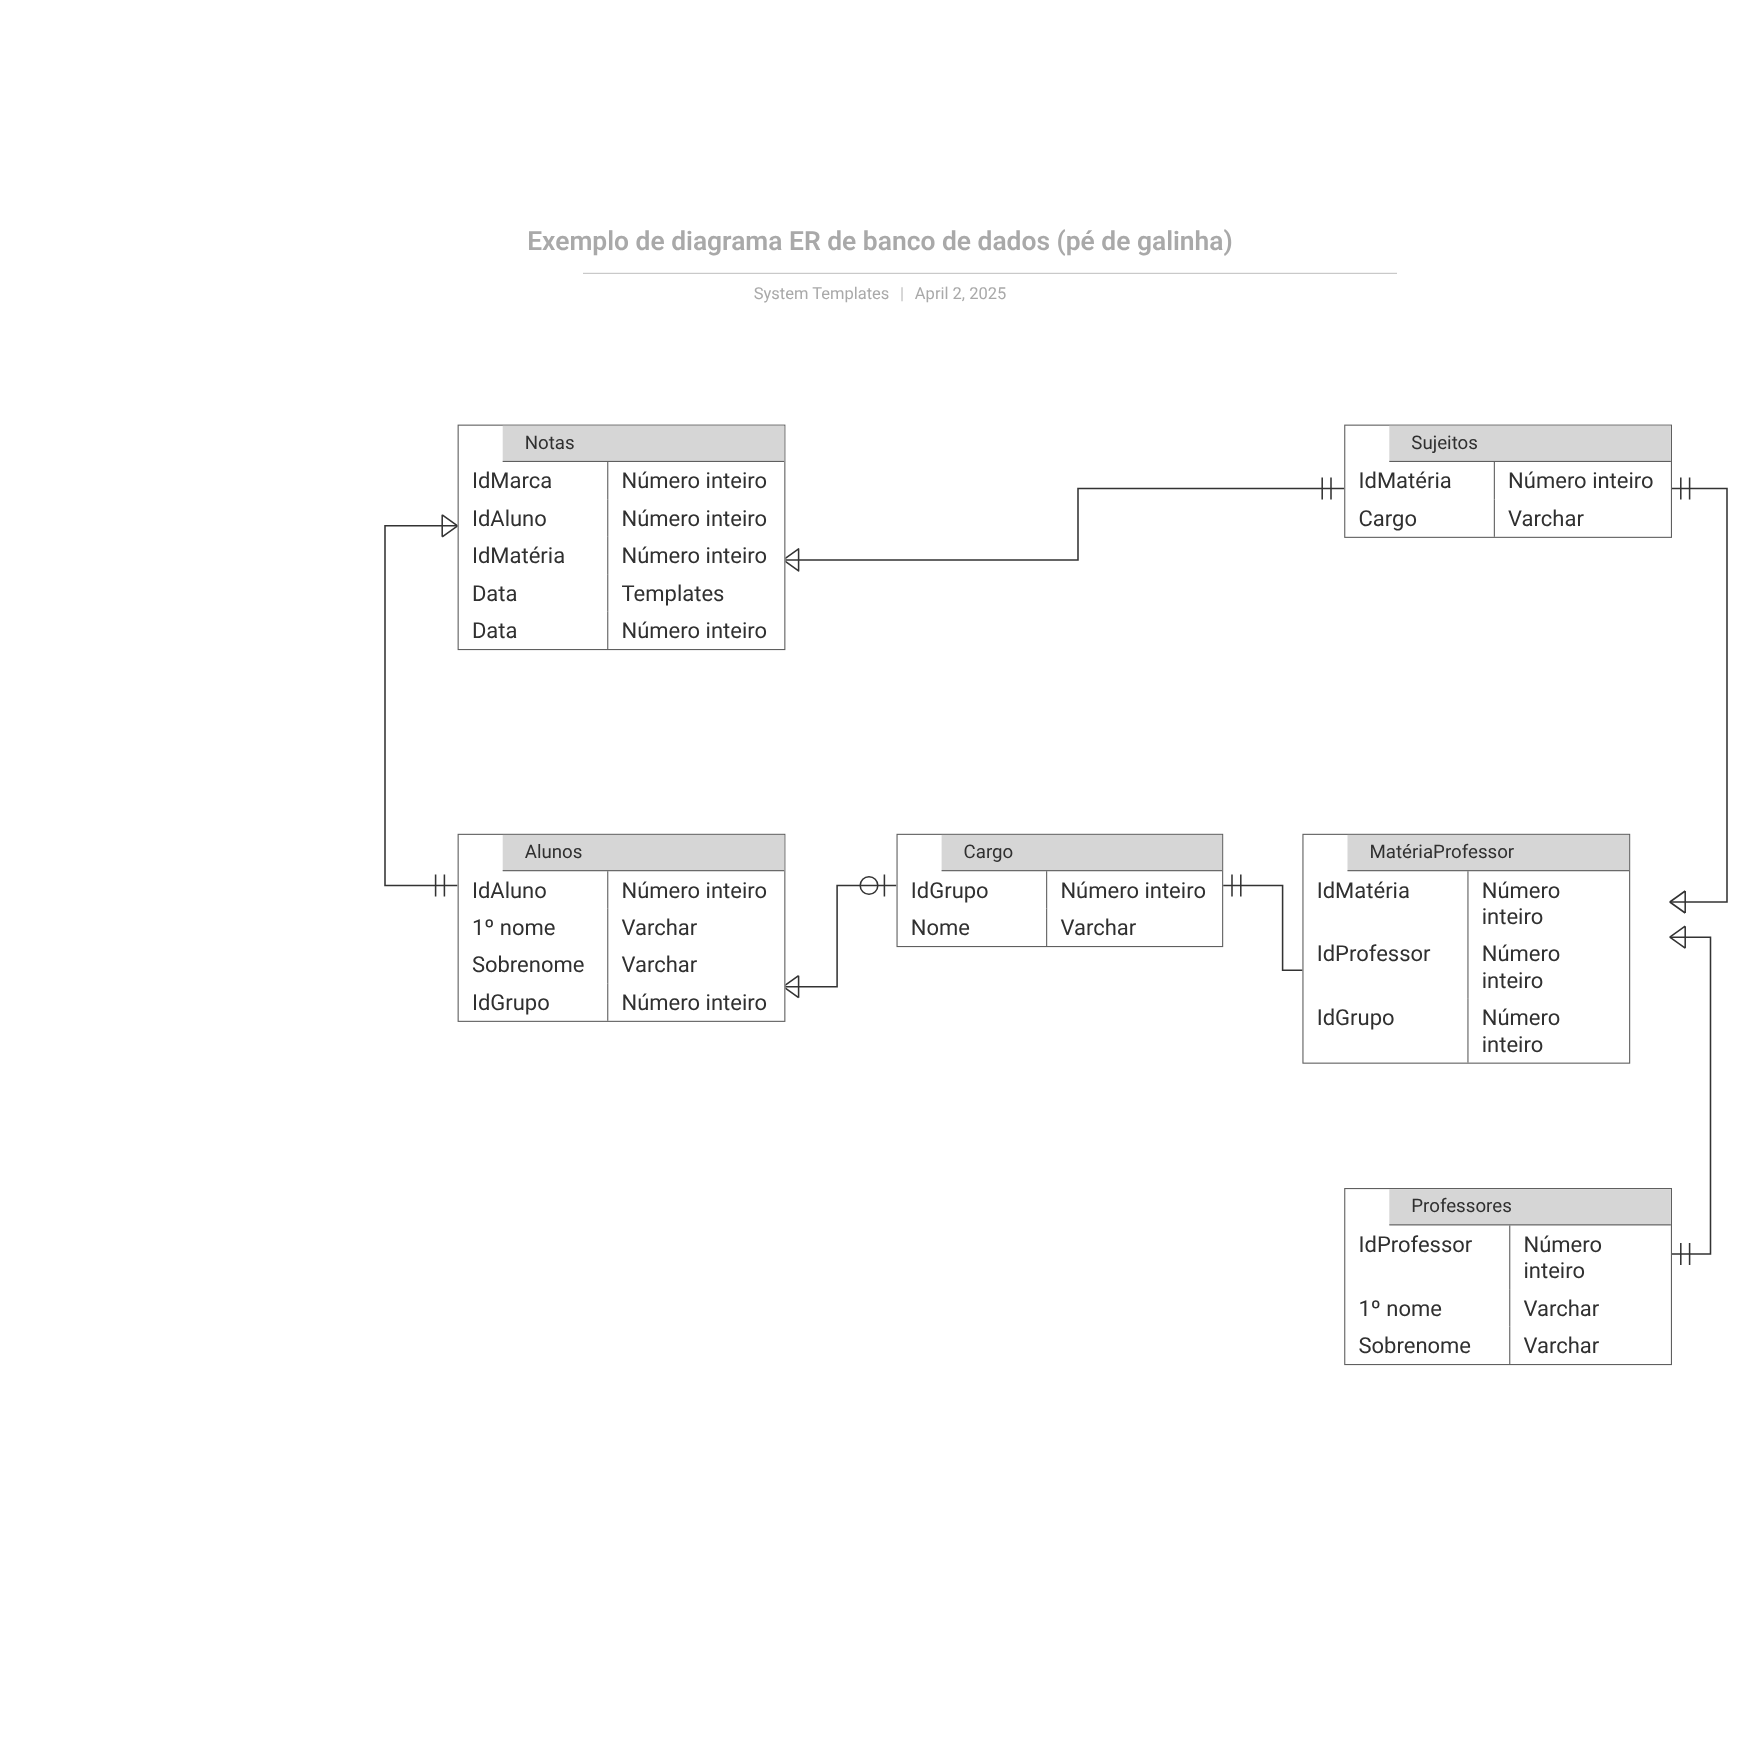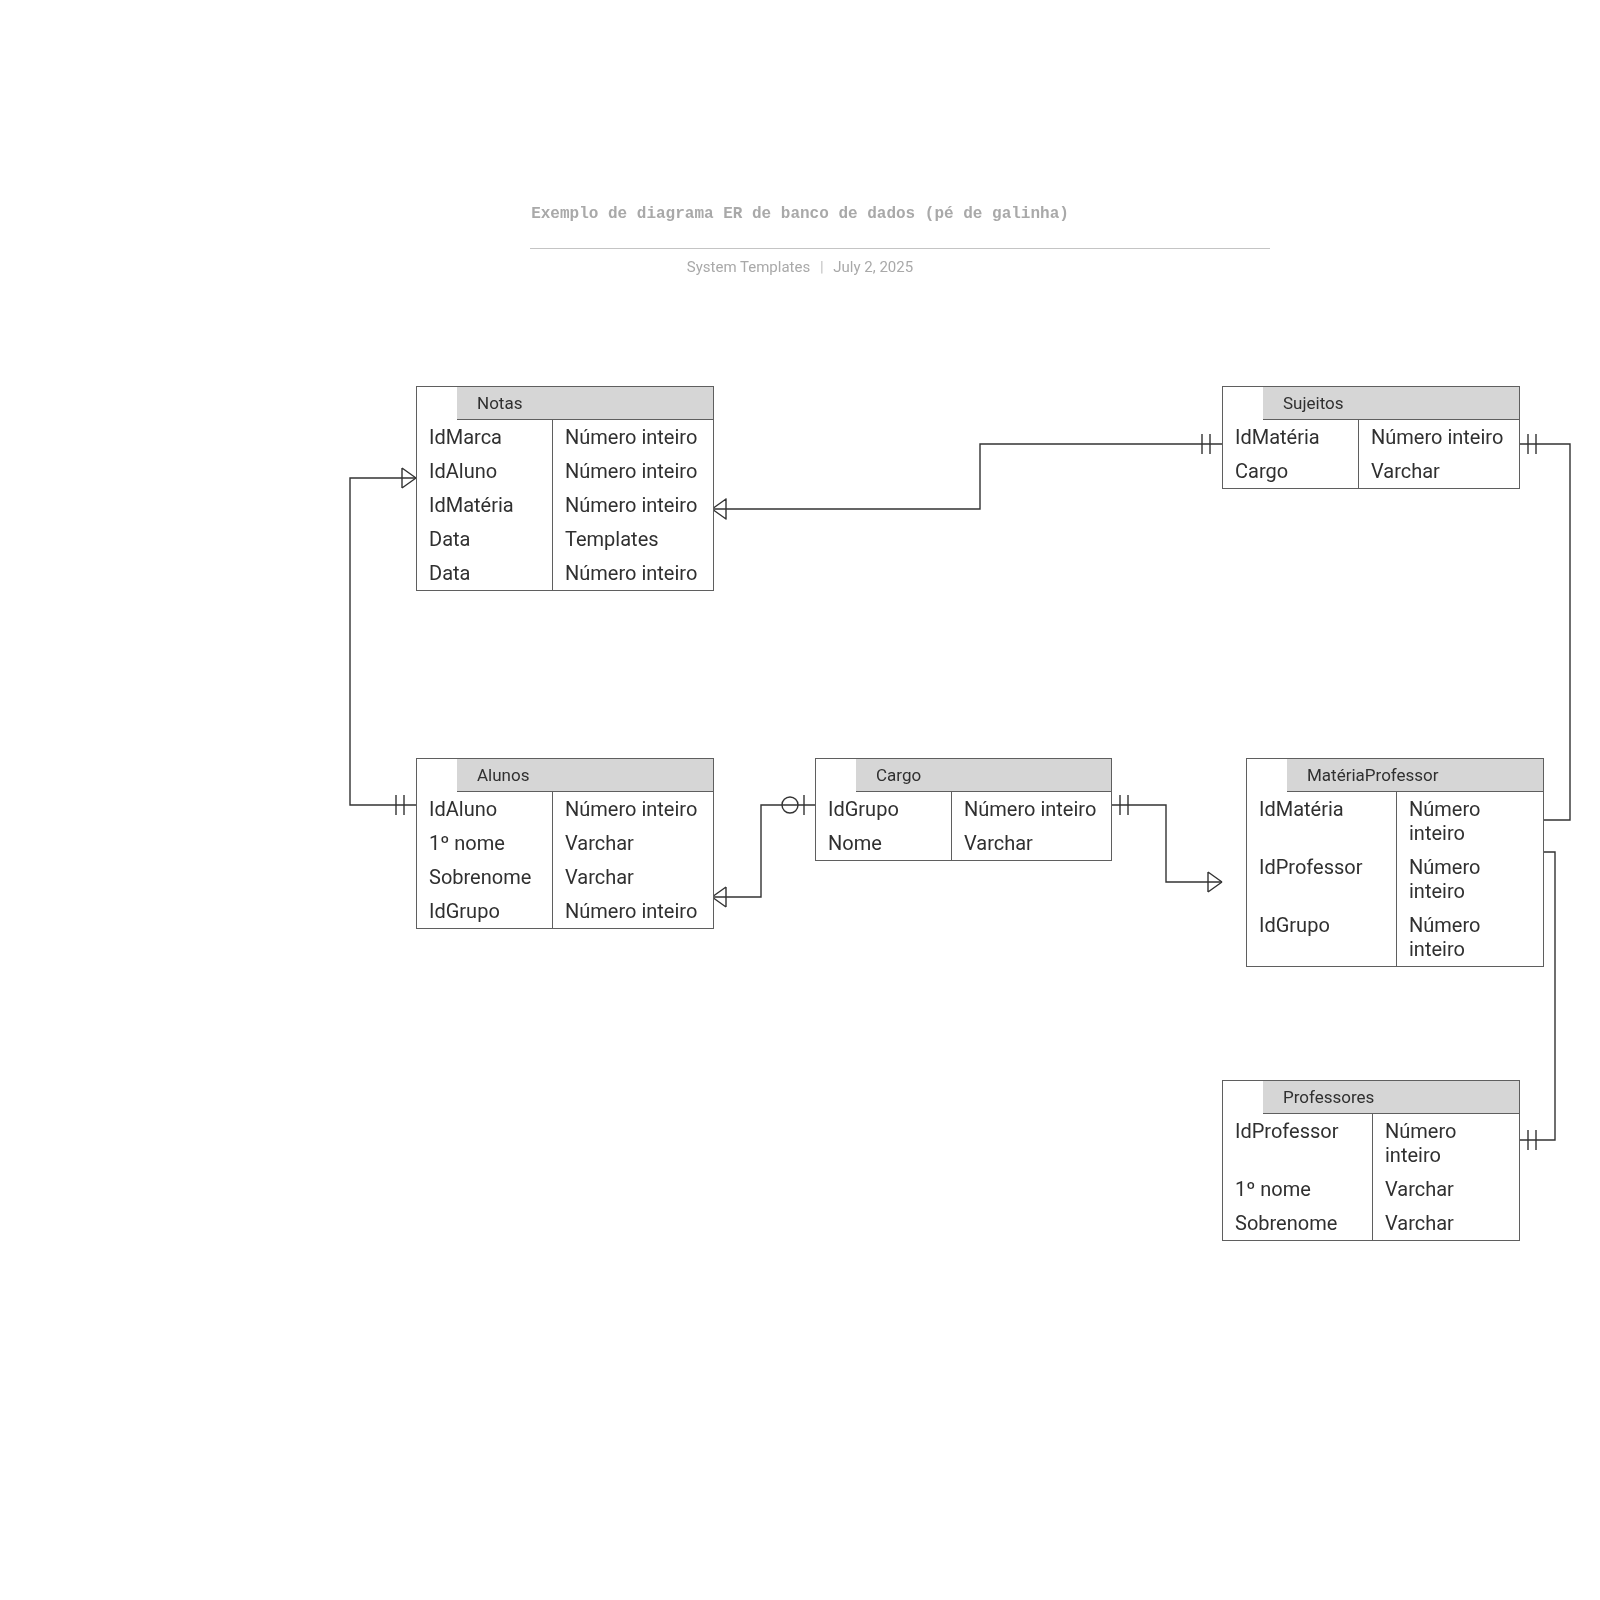--- a/index.html
+++ b/index.html
@@ -1,38 +1,38 @@
 <!DOCTYPE html>
 <html><head>
 <meta charset="utf-8">
 <style>
   html,body{margin:0;padding:0;width:1600px;height:1600px;background:#fff;font-family:-apple-system,BlinkMacSystemFont,"Segoe UI",Roboto,Helvetica,Arial,sans-serif;}
   .canvas{position:relative;width:1600px;height:1600px;}
-  .title{position:absolute;left:50%;transform:translateX(-50%);top:205px;font-size:16px;font-weight:600;color:#a9a9a9;text-align:left;font-family:Liberation Mono, monospace;}
+  .title{position:absolute;left:50%;transform:translateX(-50%);top:205px;font-size:24px;font-weight:600;color:#a9a9a9;text-align:left;}
   .title-rule{position:absolute;left:530px;top:248px;width:740px;height:0;border-top:1px solid #c4c4c4;}
   .subtitle{position:absolute;left:50%;transform:translateX(-50%);top:258px;font-size:15px;color:#a9a9a9;}
   .subtitle .sep{padding:0 6px;color:#c0c0c0;}
   .entity{position:absolute;border:1px solid #5f5f5f;background:#fff;}
   .entity .hdr{background:#d6d6d6;border-bottom:1px solid #5f5f5f;padding:6px 14px 6px 20px;font-size:17px;color:#303030;margin-left:40px;}
   .entity .row{display:flex;font-size:20px;color:#303030;}
   .entity .row .c1{flex:0 0 var(--c1);padding:5px 10px 5px 12px;border-right:1px solid #5f5f5f;box-sizing:border-box;}
   .entity .row .c2{flex:1;padding:5px 10px 5px 12px;box-sizing:border-box;}
   svg.wires{position:absolute;left:0;top:0;width:1600px;height:1600px;pointer-events:none;}
 </style>
 </head>
 <body>
 
 <div class="canvas">
 
   <div class="title">Exemplo de diagrama ER de banco de dados (pé de galinha)</div>
   <div class="title-rule"></div>
   <div class="subtitle">
     <span>System Templates</span>
     <span class="sep">|</span>
-    <span>July 2, 2025</span>
+    <span>April 2, 2025</span>
   </div>
 
   <svg class="wires">
     <g stroke="#333" stroke-width="1.4" fill="none">
 
       <path d="M 712 509 L 980 509 L 980 444 L 1222 444"></path>
 
       <path d="M 712 509 L 726 499 M 712 509 L 726 519 M 726 499 L 726 519" stroke-linecap="round"></path>
 
       <path d="M 1210 434 L 1210 454 M 1202 434 L 1202 454"></path>
@@ -131,21 +131,21 @@
     <div class="row">
         <div class="c1">IdGrupo</div>
         <div class="c2">Número inteiro</div>
       </div>
     <div class="row">
         <div class="c1">Nome</div>
         <div class="c2">Varchar</div>
       </div>
   </div>
 
-  <div class="entity" style="left:1246px;top:758px;width:296px;--c1:150px">
+  <div class="entity" style="left:1184px;top:758px;width:296px;--c1:150px">
     <div class="hdr">MatériaProfessor</div>
     <div class="row">
         <div class="c1">IdMatéria</div>
         <div class="c2">Número inteiro</div>
       </div>
     <div class="row">
         <div class="c1">IdProfessor</div>
         <div class="c2">Número inteiro</div>
       </div>
     <div class="row">

